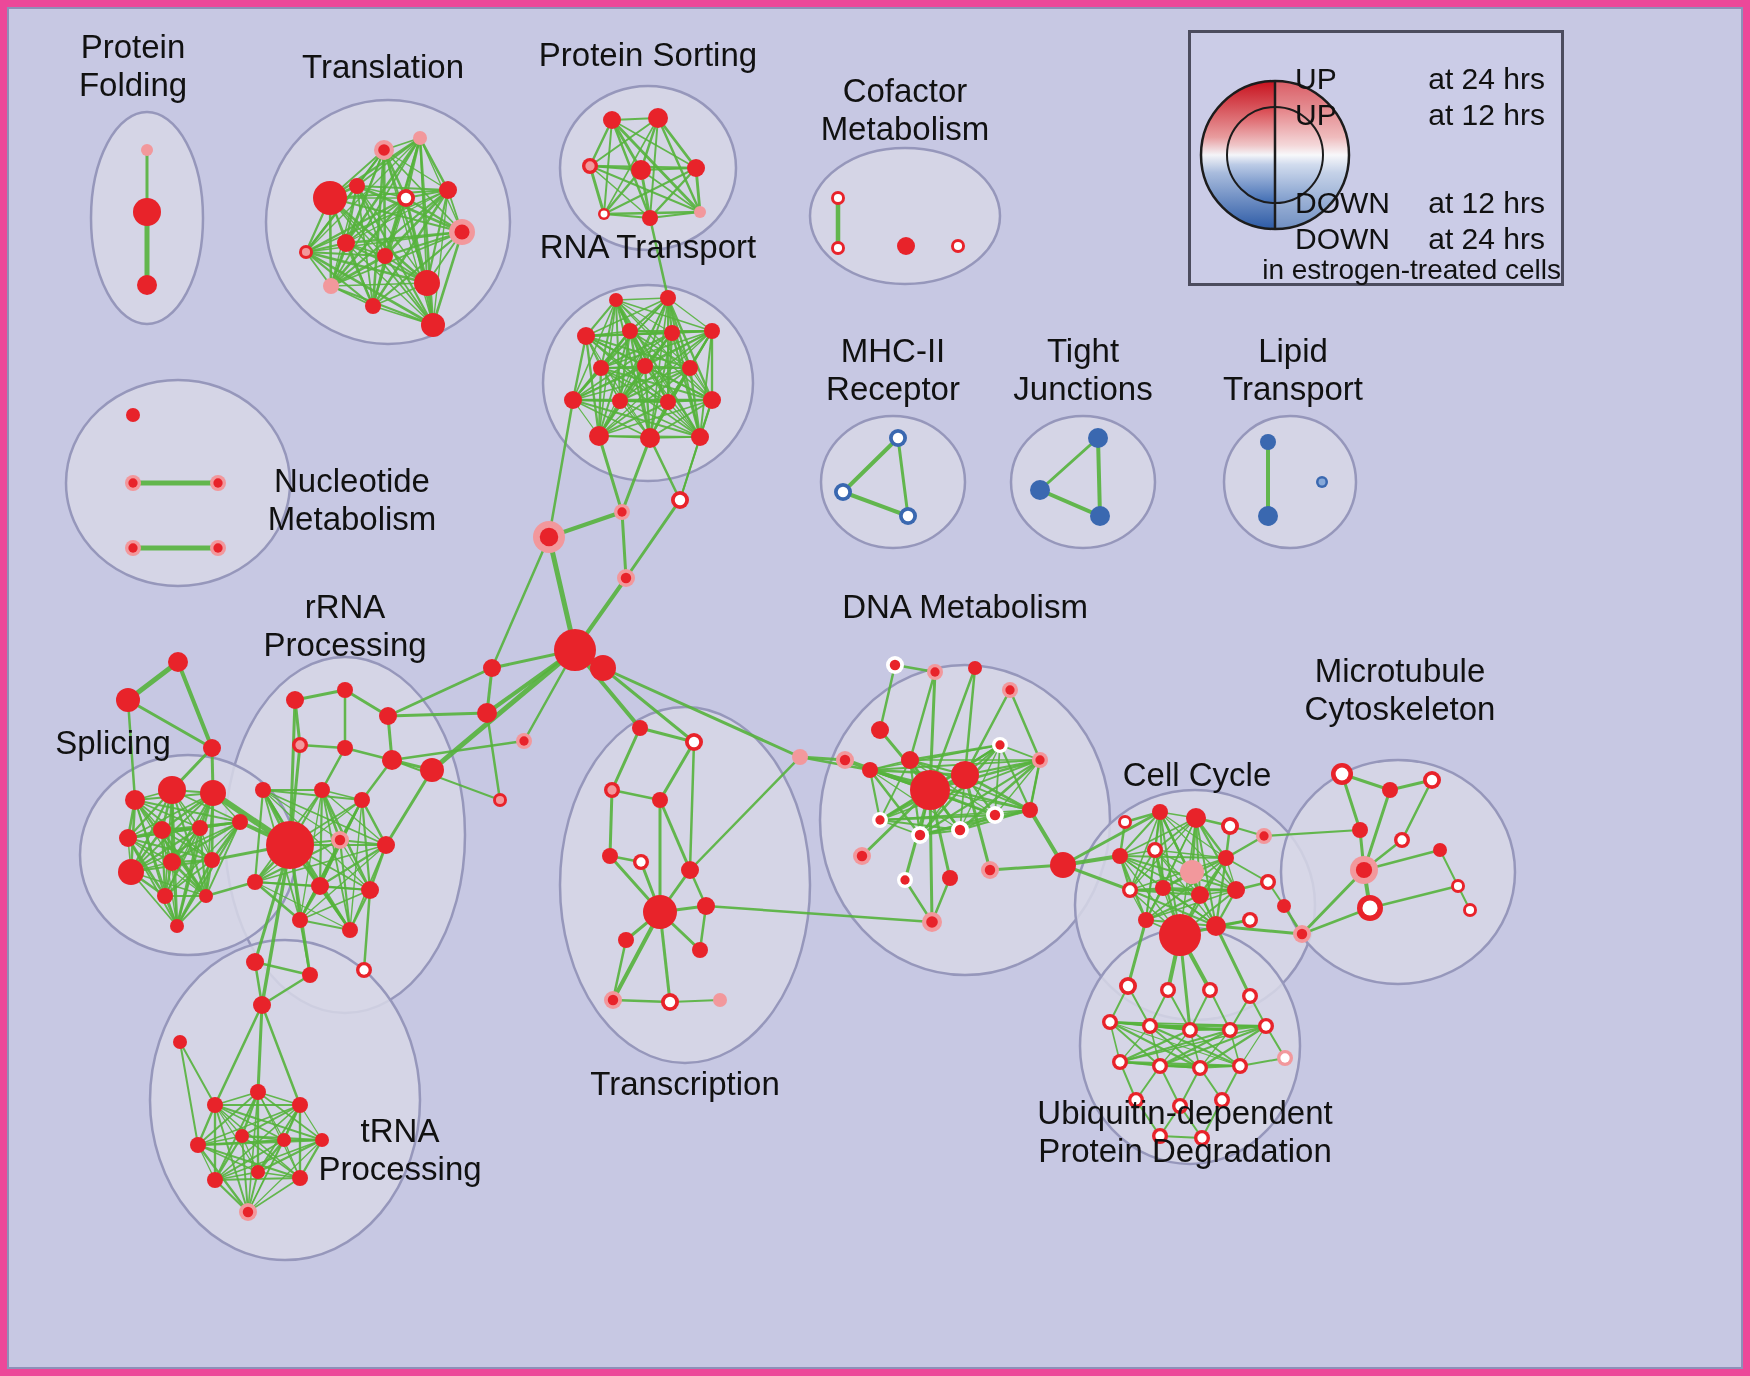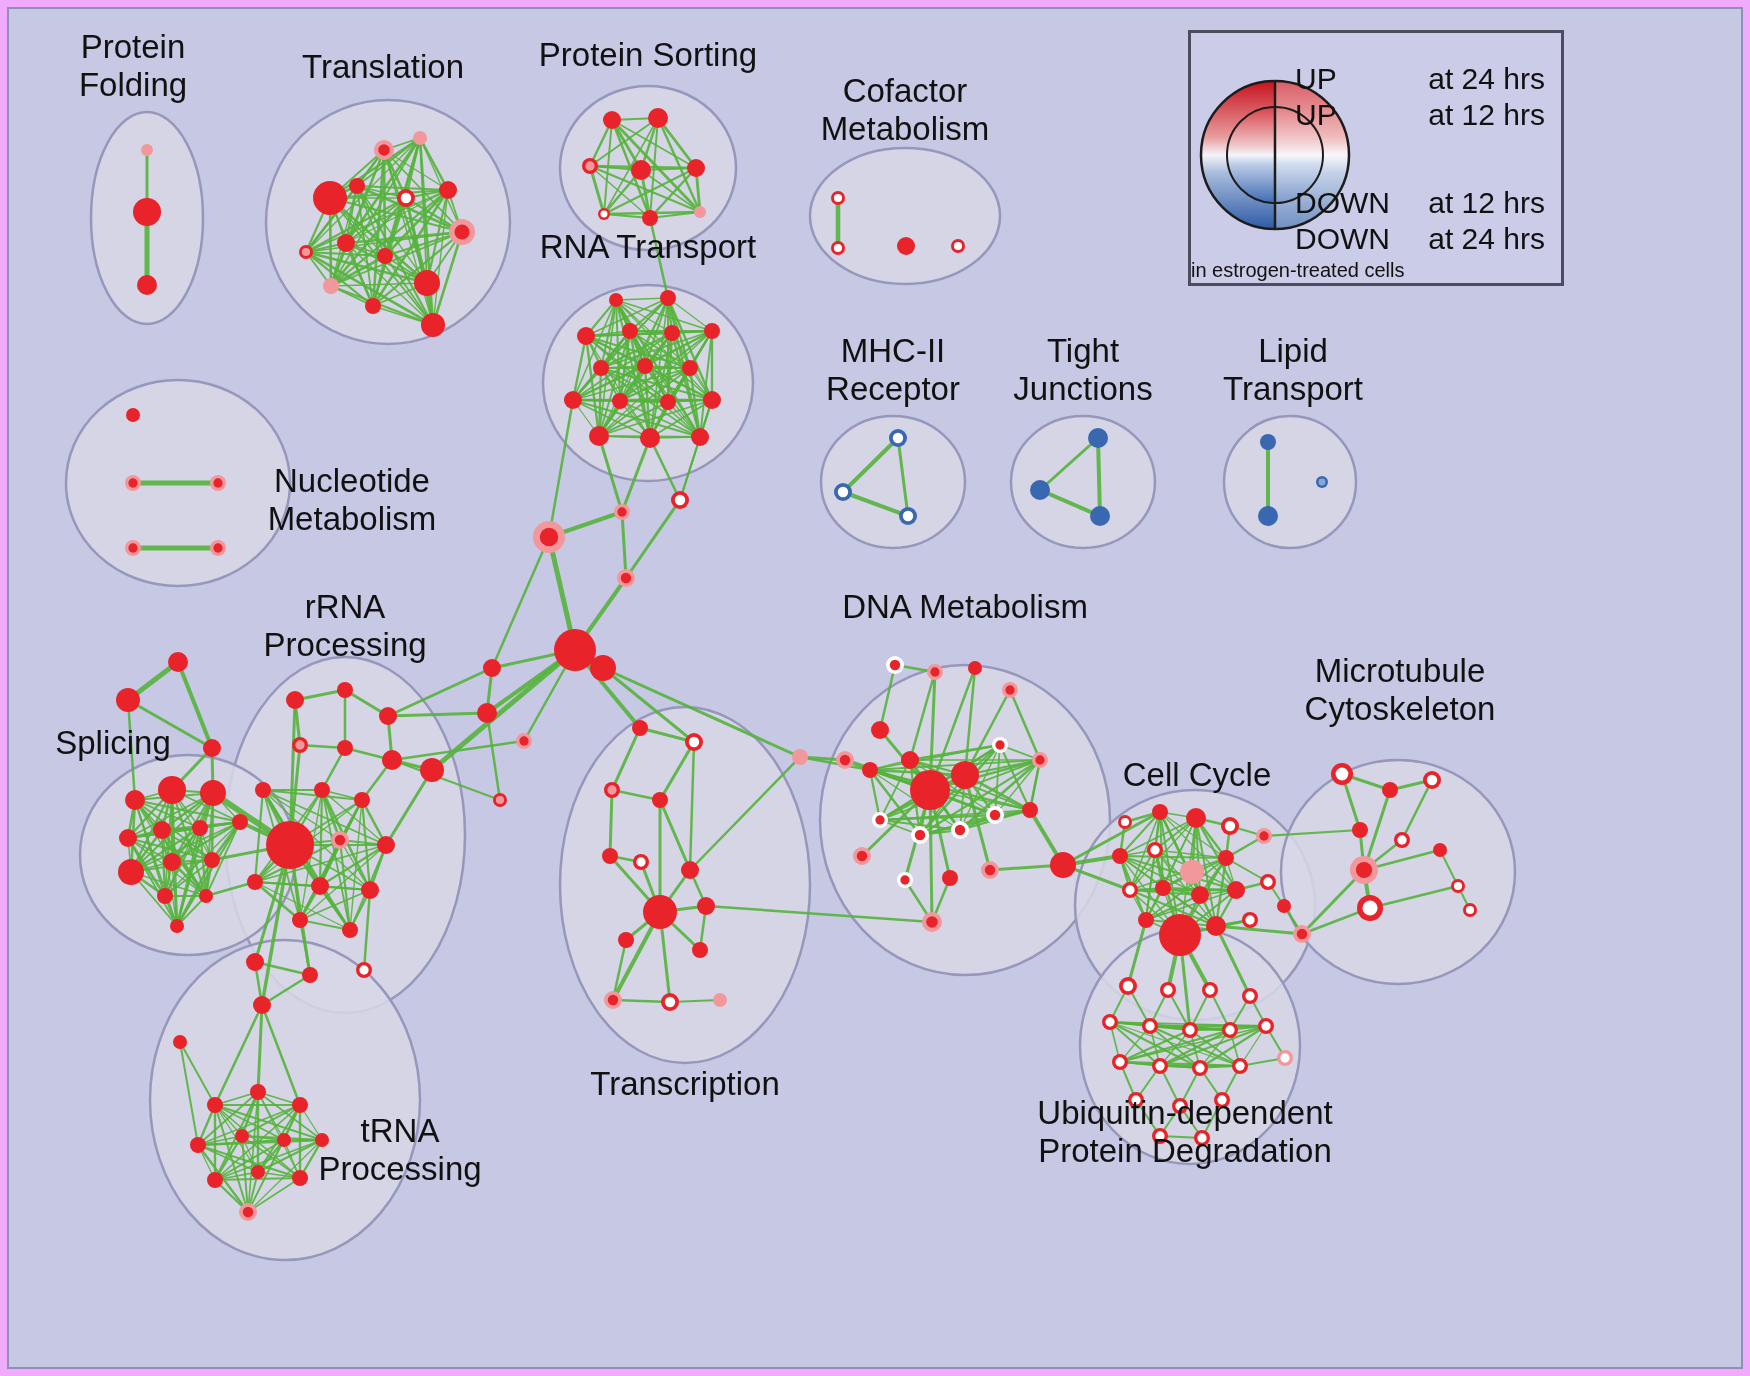--- a/index.html
+++ b/index.html
@@ -1,27 +1,27 @@
 <!DOCTYPE html>
 <html><head>
 <meta charset="utf-8">
 <title>Network Figure</title>
 <style>
   *{box-sizing:border-box}
   body{margin:0;background:#ffffff;font-family:"Liberation Sans",sans-serif}
-  #frame{position:relative;width:1750px;height:1376px;background:#f0abfc;overflow:hidden}
+  #frame{position:relative;width:1750px;height:1376px;background:#ec4899;overflow:hidden}
   #network{position:absolute;left:0;top:0}
   #network text{font-family:"Liberation Sans",sans-serif}
   #legend{position:absolute;left:1188px;top:30px;width:376px;height:256px;
           background:#cbcce7;border:3px solid #4c4c5e;color:#111}
   #legend-rings{position:absolute;left:4px;top:40px}
   .lrow{position:absolute;left:0;width:100%;height:36px;font-size:30px;line-height:36px;color:#111}
   .ldir{position:absolute;left:104px}
   .ltime{position:absolute;right:16px}
-  .lcap{position:absolute;left:0;width:100%;text-align:left;font-size:20px;line-height:34px;color:#111}
+  .lcap{position:absolute;left:0;width:100%;text-align:right;font-size:28px;line-height:34px;color:#111}
 </style>
 </head>
 <body>
 
 <div id="frame">
 
   <svg id="network" width="1750" height="1376" viewBox="0 0 1750 1376">
       <rect x="8" y="8" width="1734" height="1360" fill="#c7c8e3" stroke="#8e90b8" stroke-width="2"></rect>
       <g>
         <ellipse cx="147" cy="218" rx="56" ry="106" fill="#d7d7e6" fill-opacity="0.85" stroke="#9697bb" stroke-width="2.5"></ellipse>

